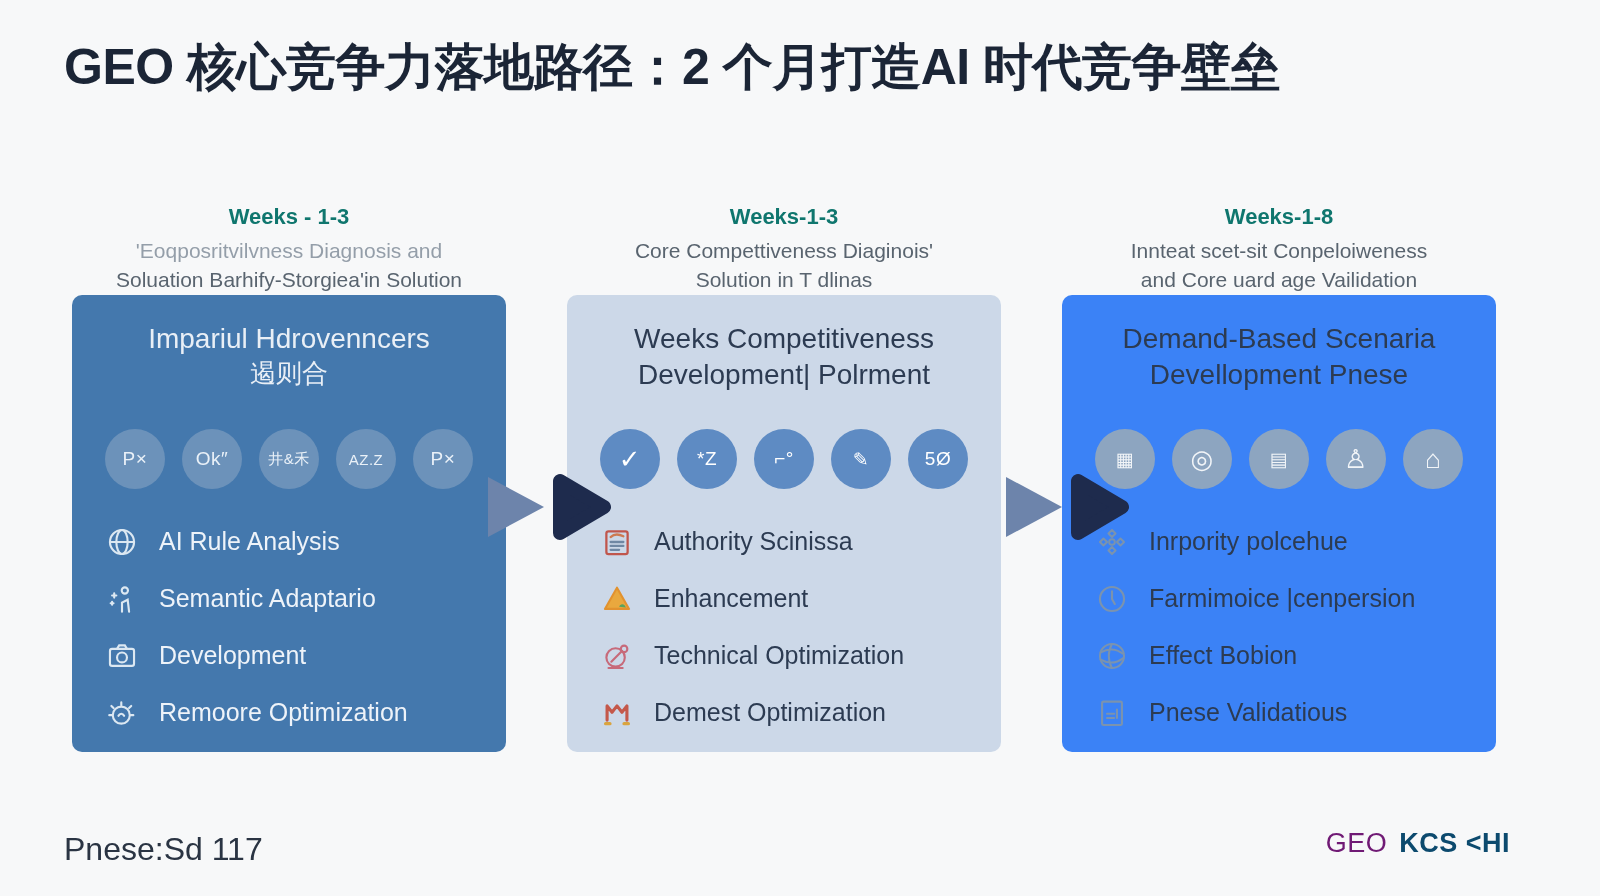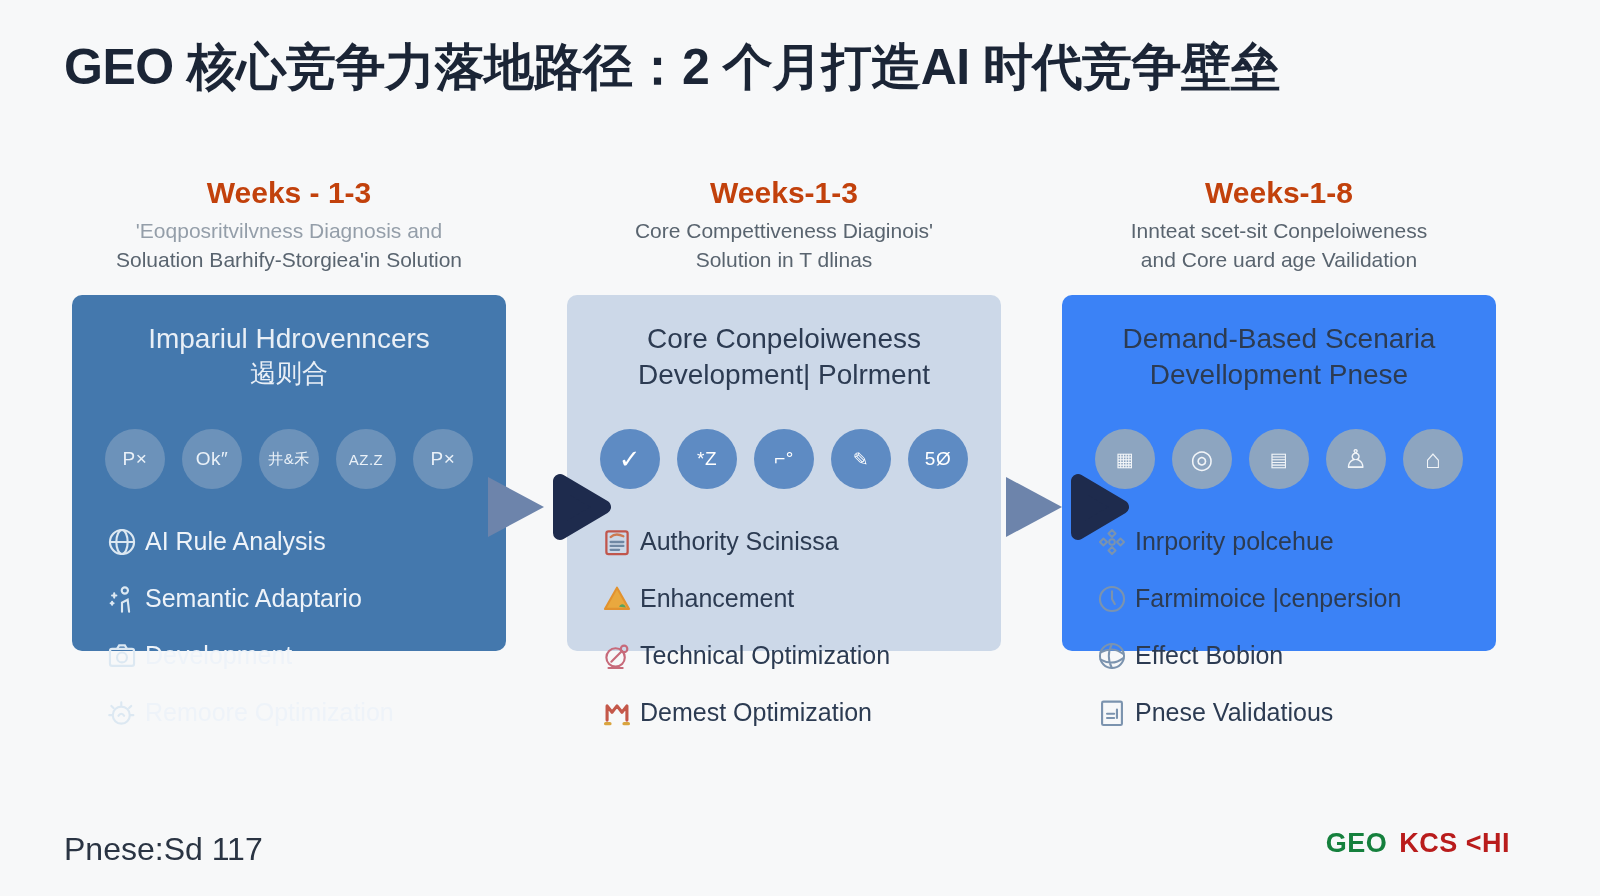--- a/index.html
+++ b/index.html
@@ -12,26 +12,26 @@
   .page-title{
     position:absolute;left:64px;top:34px;width:1480px;
     font-size:50px;font-weight:700;letter-spacing:-0.5px;color:#1b2536;
     white-space:nowrap;
   }
   
   .phase-header{position:absolute;top:176px;width:480px;text-align:center;}
   .phase-header.h1{left:49px;}
   .phase-header.h2{left:544px;}
   .phase-header.h3{left:1039px;}
-  .week{font-size:30px;font-weight:700;color:#c2410c;margin-bottom:7px;}
+  .week{font-size:22px;font-weight:700;color:#0f766e;margin-bottom:7px;margin-top:28px;}
   .sub{font-size:21px;line-height:1.38;color:#59646f;}
   .sub.light{color:#949ea9;}
   
   .card{
-    position:absolute;top:295px;width:434px;height:356px;border-radius:10px;
+    position:absolute;top:295px;width:434px;height:457px;border-radius:10px;
     box-sizing:border-box;padding:26px 24px 0;
   }
   .card.c1{left:72px;background:#4478ad;color:#edf3f9;}
   .card.c2{left:567px;background:#ccd8e8;color:#2c3b52;}
   .card.c3{left:1062px;background:#3b82f6;color:#2c3b52;}
   .card-title{
     text-align:center;font-size:28px;line-height:1.3;font-weight:500;height:88px;
   }
   .c1 .card-title{color:#e9eff6;font-weight:400;}
   .card-title .t2{display:block;}
@@ -41,36 +41,36 @@
     width:60px;height:60px;border-radius:50%;flex:none;
     display:flex;align-items:center;justify-content:center;
     font-size:19px;font-weight:500;letter-spacing:0.5px;
   }
   .c1 .badge{background:#6c92ba;color:#eaf1f8;}
   .c2 .badge{background:#5e8bc3;color:#ffffff;}
   .c3 .badge{background:#8da5c0;color:#f2f5f8;}
   .badge.small{font-size:15px;}
   
   .list{margin-top:24px;padding-left:8px;}
-  .row{display:flex;align-items:center;gap:5px;height:57px;}
+  .row{display:flex;align-items:center;gap:19px;height:57px;}
   .row .ic{width:36px;height:36px;flex:none;display:flex;align-items:center;justify-content:center;}
   .row .ic svg{width:34px;height:34px;}
   .row .label{font-size:25px;white-space:nowrap;}
   .c1 .row .label{color:#eef3f9;}
   .c1 .row .ic{color:#dce8f2;}
   .c3 .row .ic{color:#7b93ae;}
   
   .arrow-group{position:absolute;top:471px;width:132px;height:72px;}
   .arrow-group.g1{left:486px;}
   .arrow-group.g2{left:1004px;}
   
   .footer-left{position:absolute;left:64px;top:831px;font-size:32px;color:#2a3443;}
   .logo{position:absolute;right:90px;top:828px;font-size:27px;letter-spacing:0.5px;white-space:nowrap;}
-  .logo .p1{font-weight:700;color:#15803d;}
-  .logo .p2{font-weight:600;color:#b91c1c;margin-left:4px;}
+  .logo .p1{font-weight:400;color:#701a75;}
+  .logo .p2{font-weight:600;color:#0c4a6e;margin-left:4px;}
 </style>
 </head>
 <body>
 
 <div class="page-title">GEO 核心竞争力落地路径：2 个月打造AI 时代竞争壁垒</div>
 
 <div class="phase-header h1">
   <div class="week">Weeks - 1-3</div>
   <div class="sub light">'Eoqposritvilvness Diagnosis and</div>
   <div class="sub">Soluation Barhify-Storgiea'in Solution</div>
@@ -139,21 +139,21 @@
           <path d="M9.5 14c1-2 3-2 4 0"></path>
         </svg>
       </span>
       <span class="label">Remoore Optimization</span>
     </div>
   </div>
 </div>
 
 <div class="card c2">
   <div class="card-title">
-    <span>Core Conpeloiweness</span>
+    <span>Weeks Competitiveness</span>
     <span class="t2">Development| Polrment</span>
   </div>
   <div class="badges">
     <span class="badge" style="font-size:26px;">✓</span>
     <span class="badge">*Z</span>
     <span class="badge">⌐°</span>
     <span class="badge">✎</span>
     <span class="badge">5Ø</span>
   </div>
   <div class="list">

